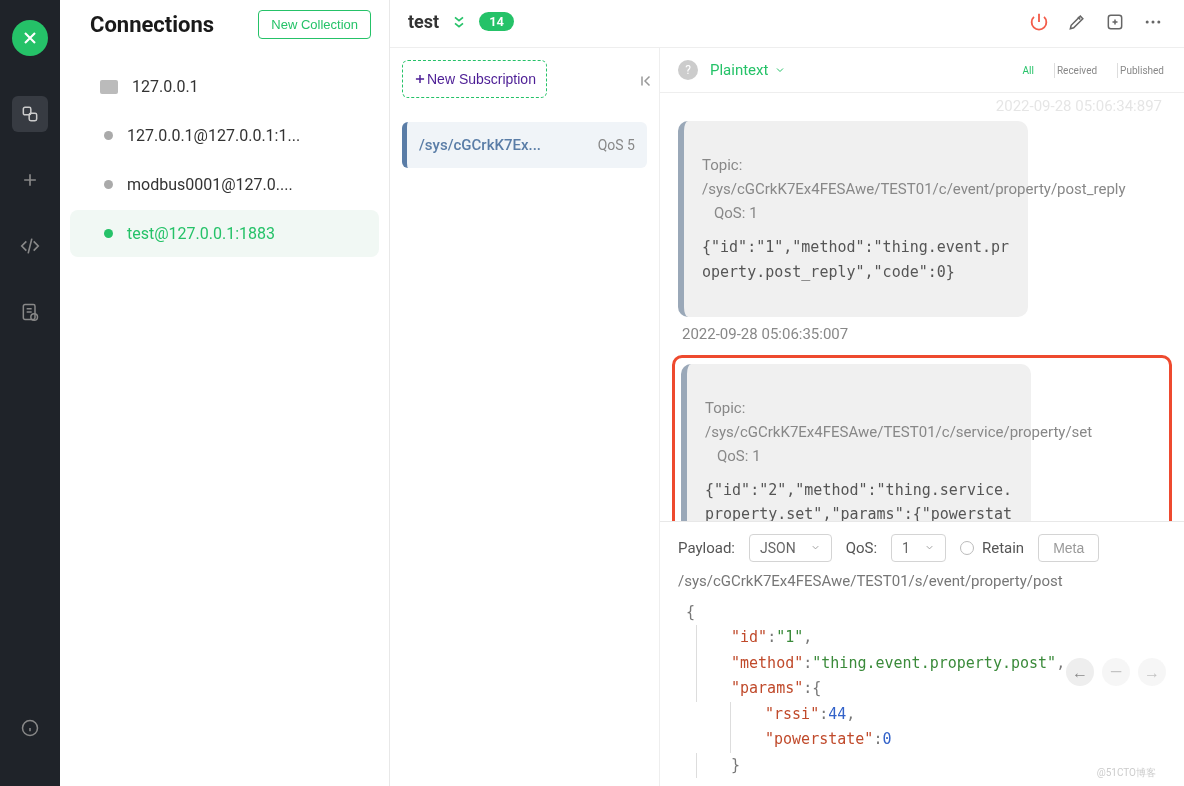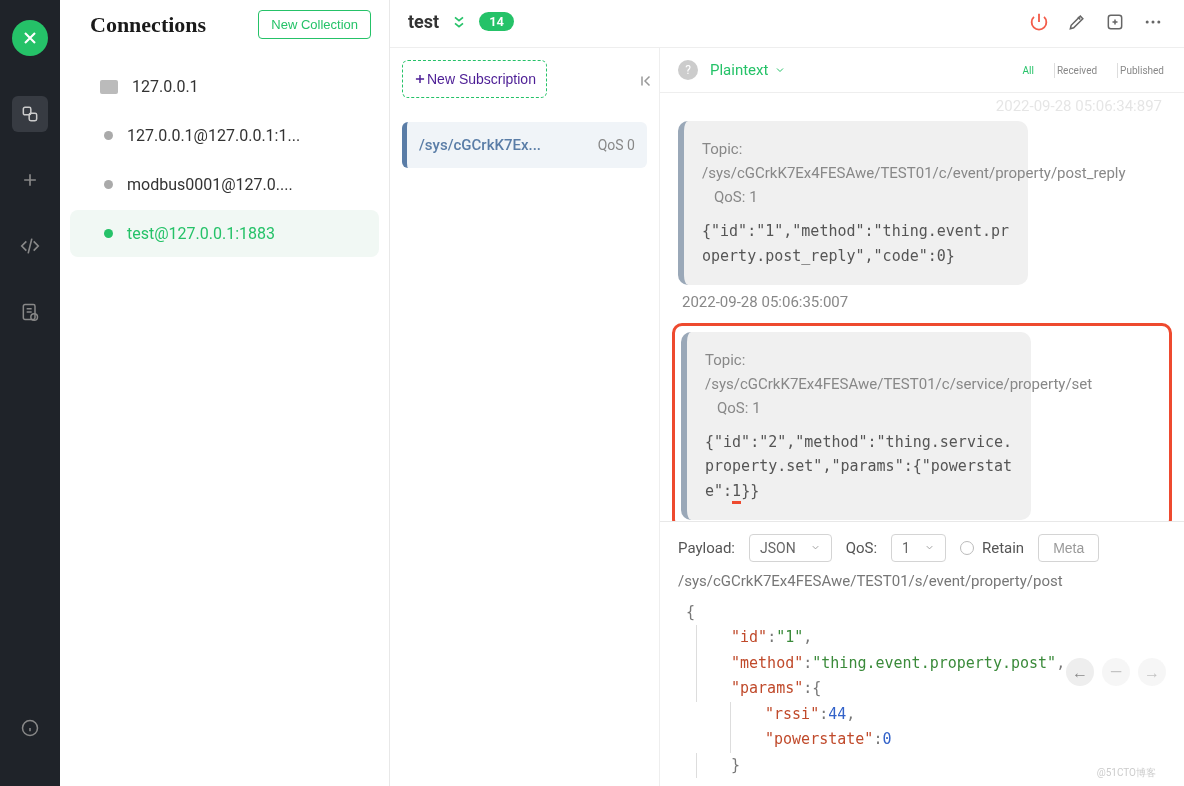--- a/index.html
+++ b/index.html
@@ -4,21 +4,21 @@
 <style>
 * { box-sizing: border-box; margin: 0; padding: 0; }
 body { font-family: -apple-system, BlinkMacSystemFont, "Segoe UI", Roboto, sans-serif; font-size: 14px; color: #333; background: #fff; width: 1184px; height: 786px; overflow: hidden; display: flex; }
 .left-rail { width: 60px; background: #1f2329; display: flex; flex-direction: column; align-items: center; padding-top: 20px; gap: 30px; }
 .logo { width: 36px; height: 36px; border-radius: 50%; background: #25c268; display: flex; align-items: center; justify-content: center; color: #fff; margin-bottom: 10px; }
 .rail-icon { width: 36px; height: 36px; display: flex; align-items: center; justify-content: center; color: #888; border-radius: 6px; cursor: pointer; }
 .rail-icon.active { background: #373b42; color: #ccc; }
 .rail-spacer { flex: 1; }
 .conn-panel { width: 330px; border-right: 1px solid #e8e8e8; display: flex; flex-direction: column; }
 .conn-header { display: flex; align-items: center; justify-content: space-between; padding: 10px 18px 14px 30px; }
-.conn-title { font-size: 22px; font-weight: 700; color: #1a1a1a; font-family: Liberation Serif, serif; }
+.conn-title { font-size: 22px; font-weight: 700; color: #1a1a1a; }
 .new-coll-btn { border: 1px solid #25c268; color: #25c268; background: #fff; padding: 6px 12px; border-radius: 4px; font-size: 13px; cursor: pointer; }
 .conn-list { padding: 8px 0; }
 .conn-item { display: flex; align-items: center; padding: 14px 18px 14px 30px; gap: 14px; font-size: 16px; color: #333; cursor: pointer; border-radius: 8px; margin: 2px 10px; }
 .conn-item.active { background: #f1f8f4; color: #25c268; }
 .conn-item.active .dot { background: #25c268; }
 .folder-icon { width: 18px; height: 14px; background: #bbb; border-radius: 2px; position: relative; }
 .dot { width: 9px; height: 9px; border-radius: 50%; background: #aaa; flex-shrink: 0; margin-left: 4px; }
 .main { flex: 1; display: flex; flex-direction: column; }
 .main-header { display: flex; align-items: center; padding: 6px 18px 10px 18px; gap: 12px; border-bottom: 1px solid #eee; height: 48px; }
 .main-title { font-size: 18px; font-weight: 700; color: #333; }
@@ -37,21 +37,21 @@
 .msg-col { flex: 1; display: flex; flex-direction: column; overflow: hidden; }
 .msg-toolbar { display: flex; align-items: center; padding: 12px 18px; gap: 12px; border-bottom: 1px solid #eee; }
 .qmark { width: 20px; height: 20px; border-radius: 50%; background: #ccc; color: #fff; display: flex; align-items: center; justify-content: center; font-size: 12px; }
 .format-sel { color: #25c268; font-size: 15px; display: flex; align-items: center; gap: 6px; cursor: pointer; }
 .filter-tabs { margin-left: auto; display: flex; gap: 18px; font-size: 10px; }
 .ftab { color: #888; cursor: pointer; padding: 2px 2px; }
 .ftab.active { color: #25c268; }
 .ftab.sep { border-left: 1px solid #ddd; }
 .messages { flex: 1; overflow: hidden; padding: 4px 18px 8px 18px; position: relative; }
 .ts-faded { color: #aaa; font-size: 15px; text-align: right; margin: 0 4px 6px 0; opacity: .3; }
-.msg-bubble { background: #f0f0f0; border-left: 6px solid #9aa8b8; border-radius: 10px; padding: 16px 18px; margin-bottom: 6px; max-width: 350px; }
+.msg-bubble { background: #f0f0f0; border-left: 6px solid #9aa8b8; border-radius: 10px; padding: 32px 18px; margin-bottom: 6px; max-width: 350px; }
 .msg-topic-line { color: #888; font-size: 15px; margin-bottom: 10px; line-height: 1.6; }
 .msg-qos { margin-left: 12px; }
 .msg-body { font-family: "SFMono-Regular", Consolas, monospace; font-size: 15px; color: #555; line-height: 1.65; word-break: break-all; }
 .msg-ts { color: #888; font-size: 15px; margin: 8px 0 14px 4px; }
 .highlight-box { border: 3px solid #ee4a2f; border-radius: 10px; padding: 6px; margin: -2px -6px 4px -6px; }
 .underline-red { border-bottom: 3px solid #ee4a2f; padding-bottom: 1px; }
 .composer { border-top: 1px solid #e8e8e8; padding: 12px 18px 8px 18px; display: flex; flex-direction: column; gap: 10px; position: relative; }
 .comp-row { display: flex; align-items: center; gap: 14px; font-size: 15px; color: #555; }
 .sel-box { border: 1px solid #d4d4d4; border-radius: 4px; padding: 5px 10px; display: flex; align-items: center; gap: 14px; color: #666; cursor: pointer; font-size: 14px; }
 .radio-o { width: 14px; height: 14px; border: 1.5px solid #bbb; border-radius: 50%; display: inline-block; }
@@ -183,21 +183,21 @@
       </div>
       <div style="position:relative">
         <span style="position:absolute;right:-10px;top:-38px;color:#999">
           <svg width="18" height="18" viewBox="0 0 24 24" fill="none" stroke="currentColor" stroke-width="2">
               <path d="M14 6l-6 6 6 6M4 6v12"></path>
             </svg>
         </span>
       </div>
       <div class="sub-card">
         <span class="sub-topic">/sys/cGCrkK7Ex...</span>
-        <span class="sub-qos">QoS 0</span>
+        <span class="sub-qos">QoS 5</span>
       </div>
     </div>
 
     <div class="msg-col">
       <div class="msg-toolbar">
         <span class="qmark">?</span>
         <span class="format-sel">
           <span>Plaintext</span>
           <svg width="12" height="12" viewBox="0 0 24 24" fill="none" stroke="currentColor" stroke-width="2">
               <path d="M6 9l6 6 6-6"></path>

